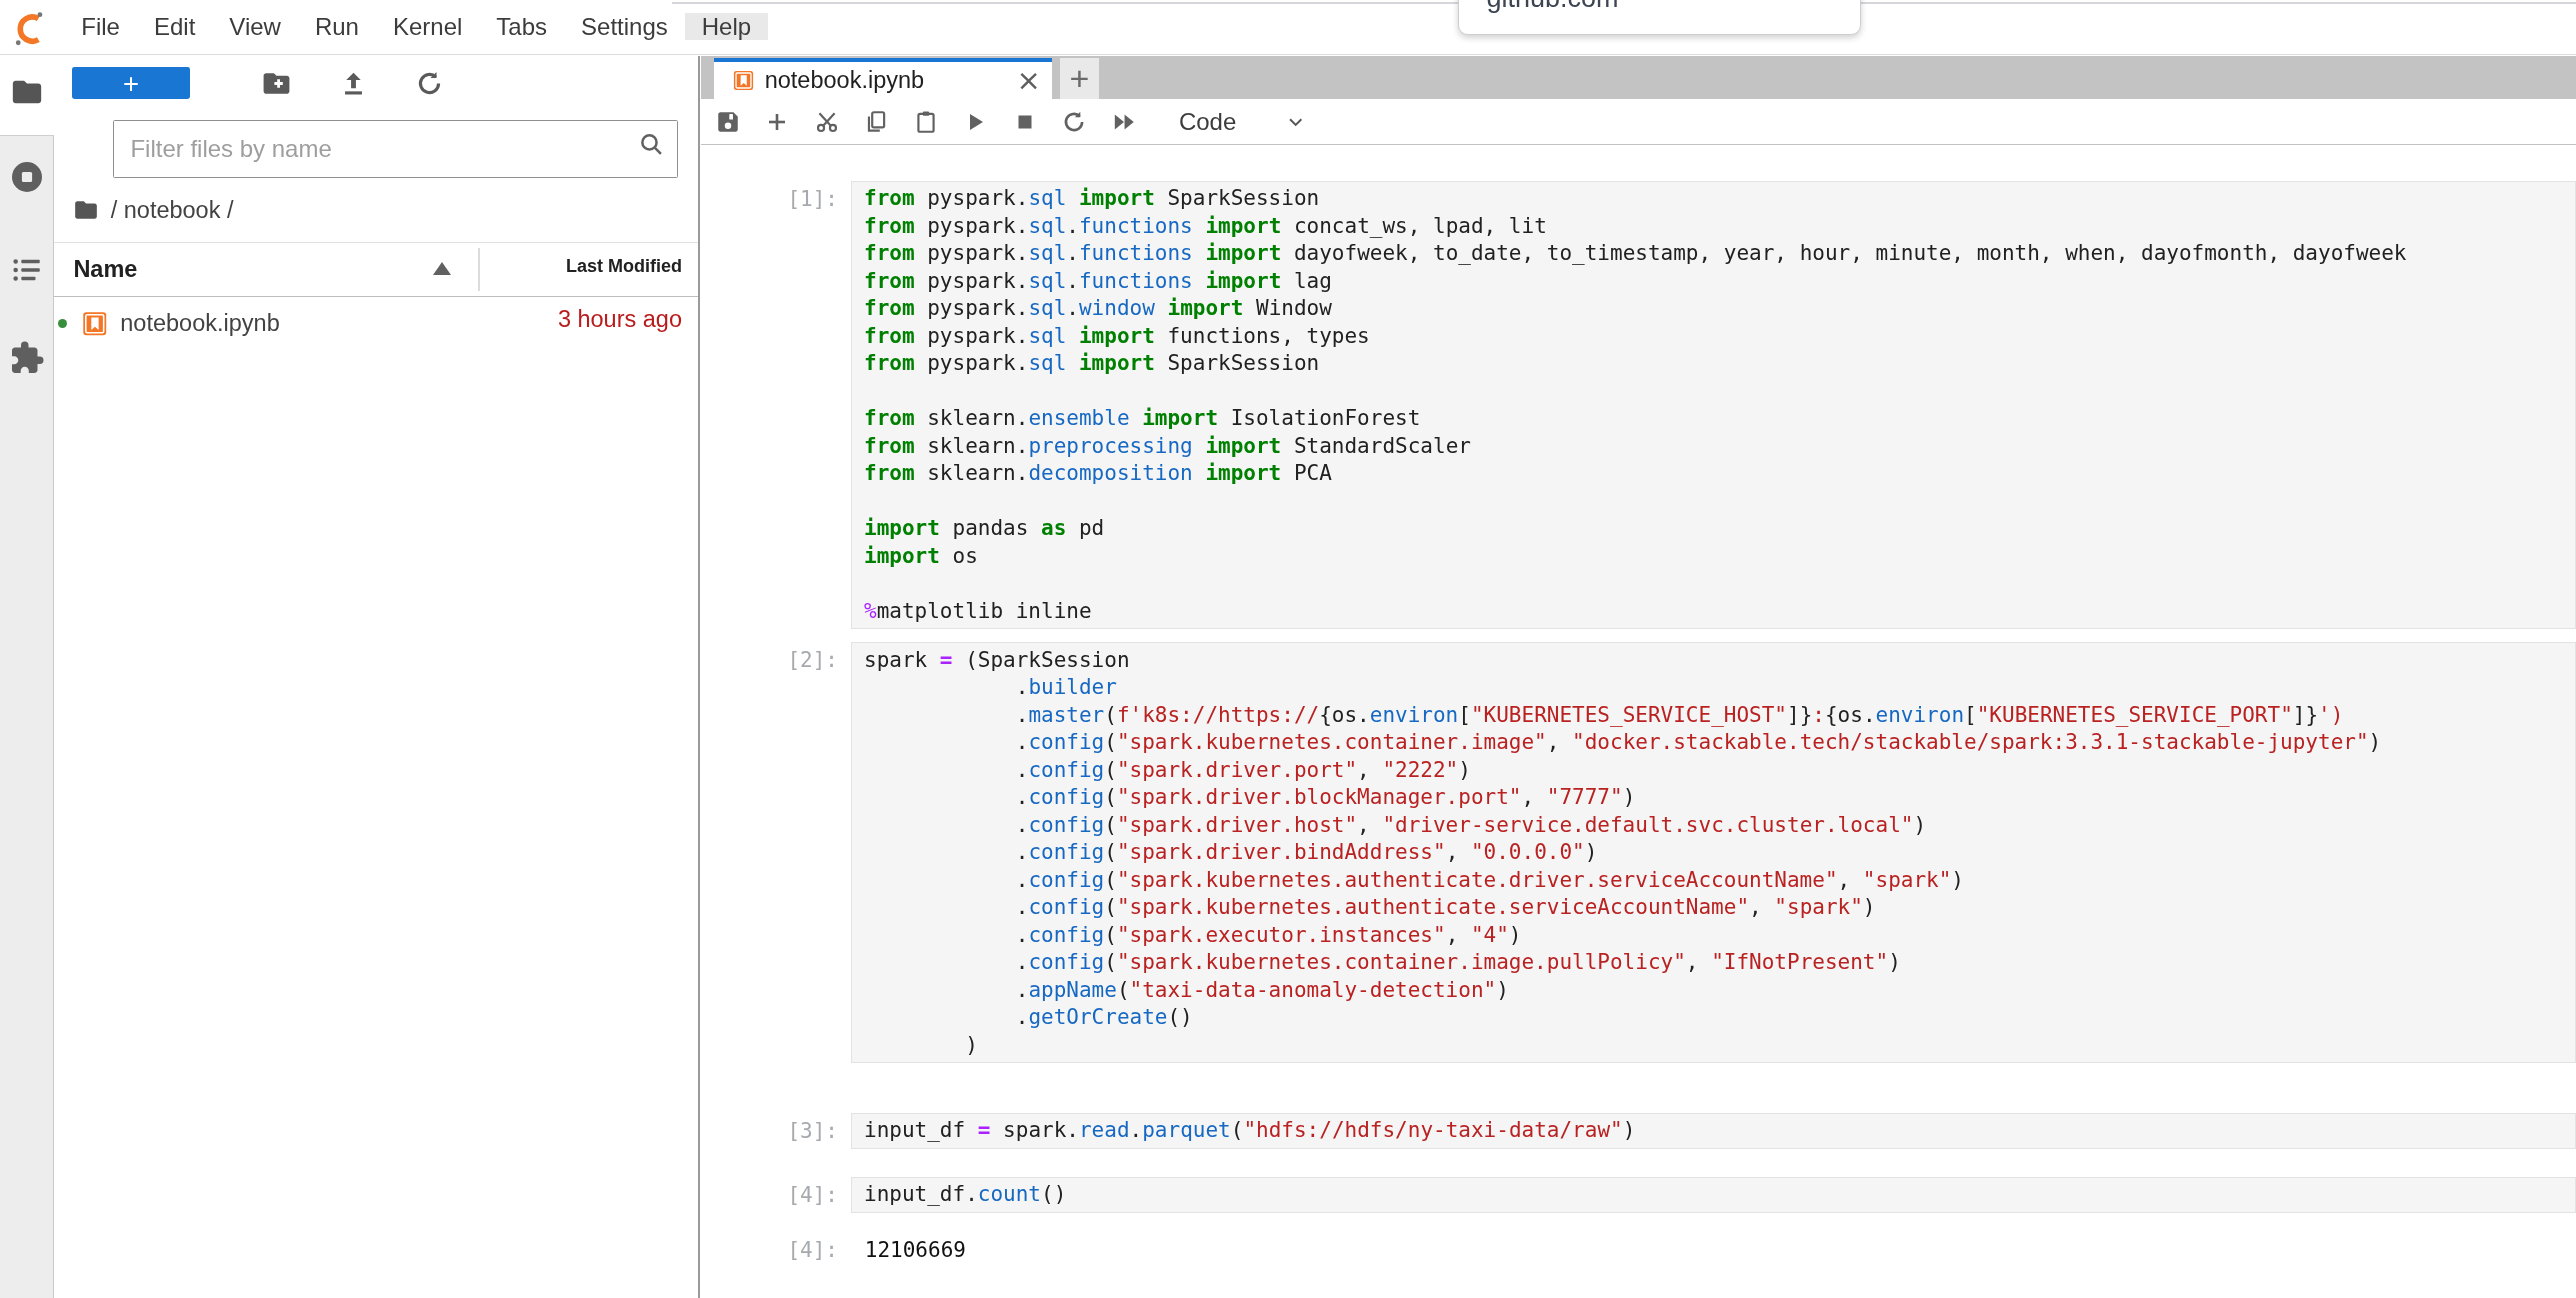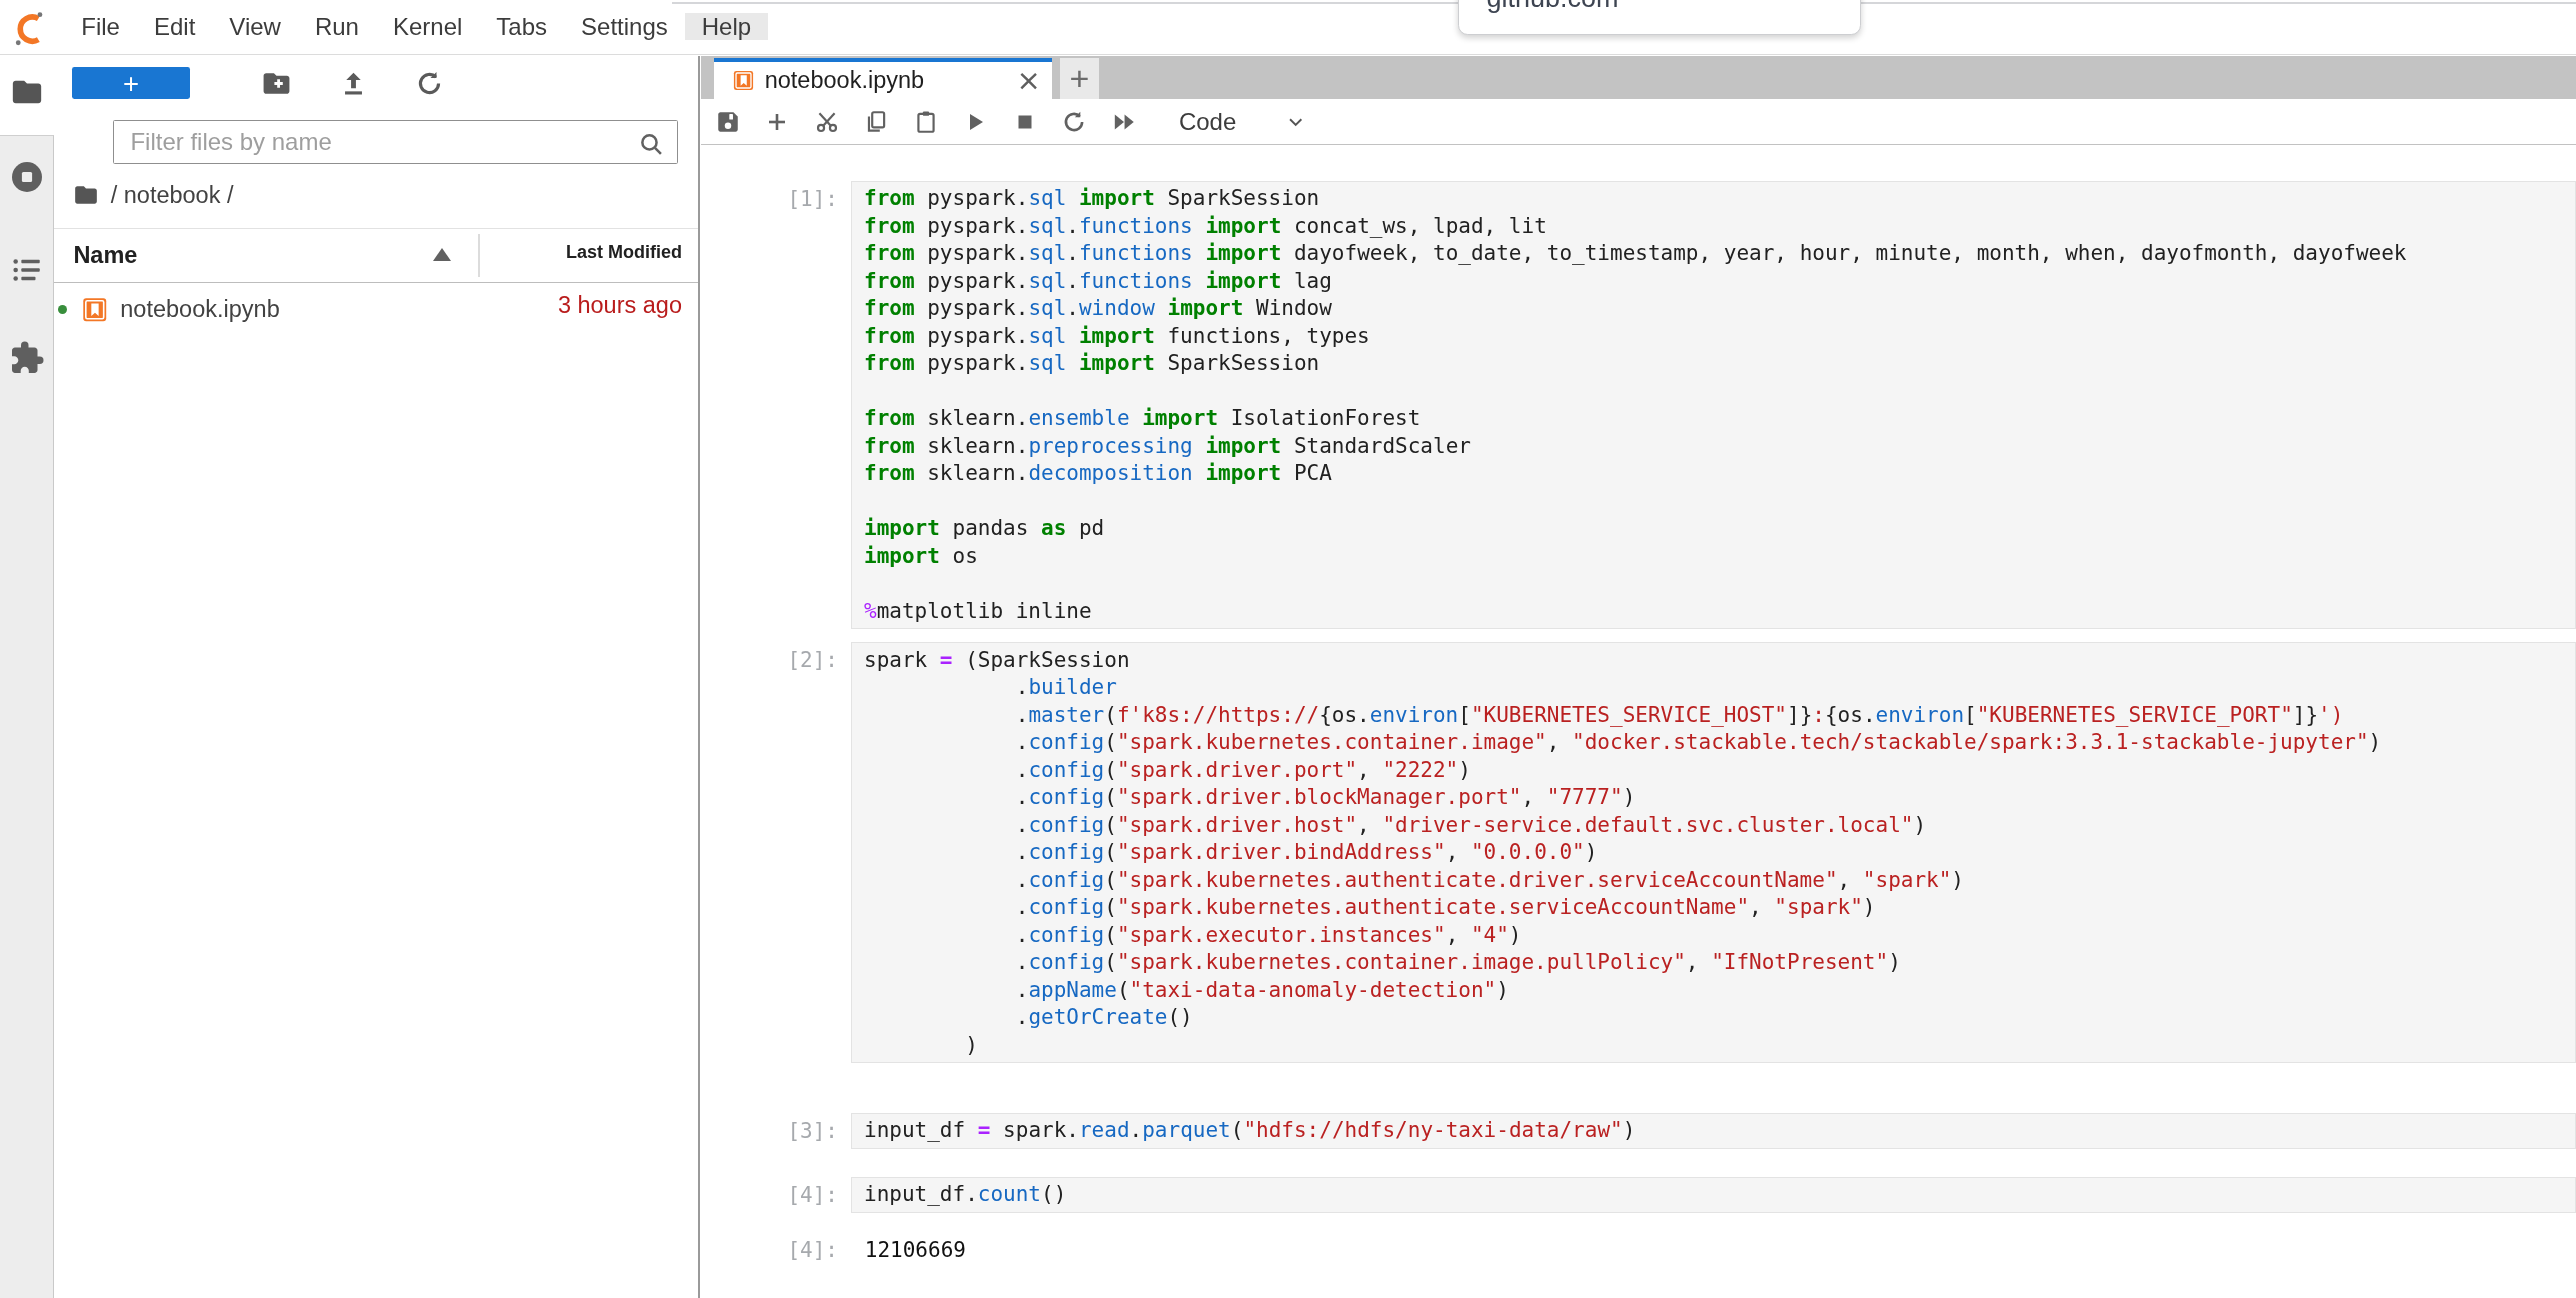--- a/index.html
+++ b/index.html
@@ -34,26 +34,26 @@
     display:flex;flex-direction:column;align-items:center;}
   .sb-icon{flex:none;}
   
   #filebrowser{position:absolute;left:54px;top:0;width:644px;height:100%;background:#fff;
     border-right:2.4px solid #9a9a9a;box-sizing:content-box;}
   .fb-toolbar{display:flex;align-items:center;padding:11.3px 0 0 18px;height:32px;}
   .fb-new-btn{width:118px;height:32px;background:#1976d2;border-radius:2.4px;color:#fff;
     font-size:27.5px;display:flex;align-items:center;justify-content:center;line-height:1;}
   .fb-tool{margin-left:47px;display:flex;align-items:center;}
   .fb-tool:first-of-type{margin-left:71px;}
-  .fb-filter{position:relative;margin:21px 0 0 19.4px;width:605px;height:44px;box-sizing:border-box;padding-left:40px;}
+  .fb-filter{position:relative;margin:21px 0 0 19.4px;width:605px;height:58px;box-sizing:border-box;padding-left:40px;}
   .fb-filter input{width:100%;height:100%;box-sizing:border-box;border:1.6px solid #8f8f8f;border-radius:1.6px;
     font-family:"Liberation Sans",sans-serif;font-size:24px;color:#5c5c5c;padding:0 49px 0 16px;outline:none;}
   .fb-filter input::placeholder{color:#9e9e9e;}
   .fb-filter .loupe{position:absolute;right:13px;top:10.5px;}
-  .fb-crumbs{display:flex;margin:18px 0 0 19.4px;height:27.5px;}
+  .fb-crumbs{display:flex;align-items:center;margin:18px 0 0 19.4px;height:27.5px;}
   .fb-crumbs .crumb-text{font-size:23.5px;color:#424242;margin-left:11.3px;}
   .fb-header{position:relative;margin-top:18px;height:55px;border-top:1.6px solid #e2e2e2;border-bottom:1.6px solid #bdbdbd;box-sizing:border-box;}
   .fb-header .h-name{position:absolute;left:19.4px;top:13px;font-size:23.5px;font-weight:bold;color:#212121;}
   .fb-header .h-sort{position:absolute;left:379px;top:19.4px;width:0;height:0;border-left:9px solid transparent;border-right:9px solid transparent;border-bottom:13px solid #616161;}
   .fb-header .h-div{position:absolute;left:424px;top:4.9px;bottom:4.9px;width:1.6px;background:#dcdcdc;}
   .fb-header .h-mod{position:absolute;right:16px;top:13px;font-size:18px;font-weight:bold;color:#212121;}
   .fb-row{display:flex;align-items:center;height:53px;}
   .run-dot{width:9px;height:9px;border-radius:50%;background:#388e3c;margin-left:4px;flex:none;}
   .fb-row .fname{font-size:23.5px;color:#424242;margin-left:12px;}
   .fb-row .fmod{font-size:23.5px;color:#b91c1c;margin:0 16px 8px auto;}

